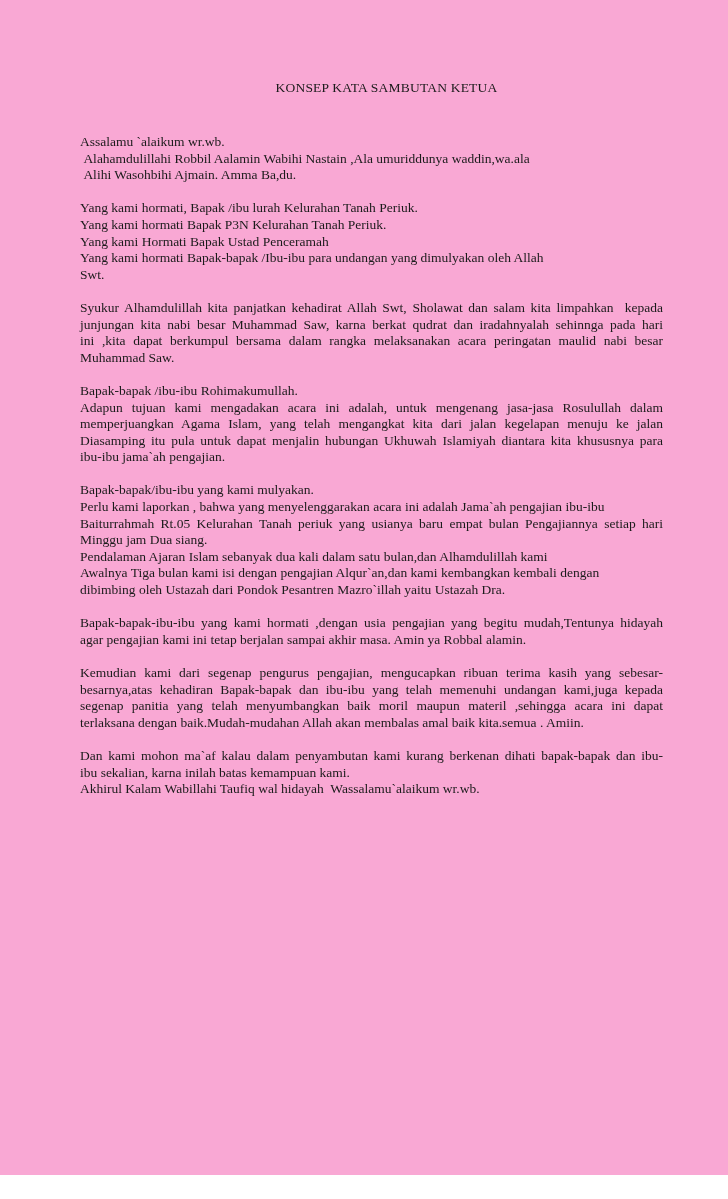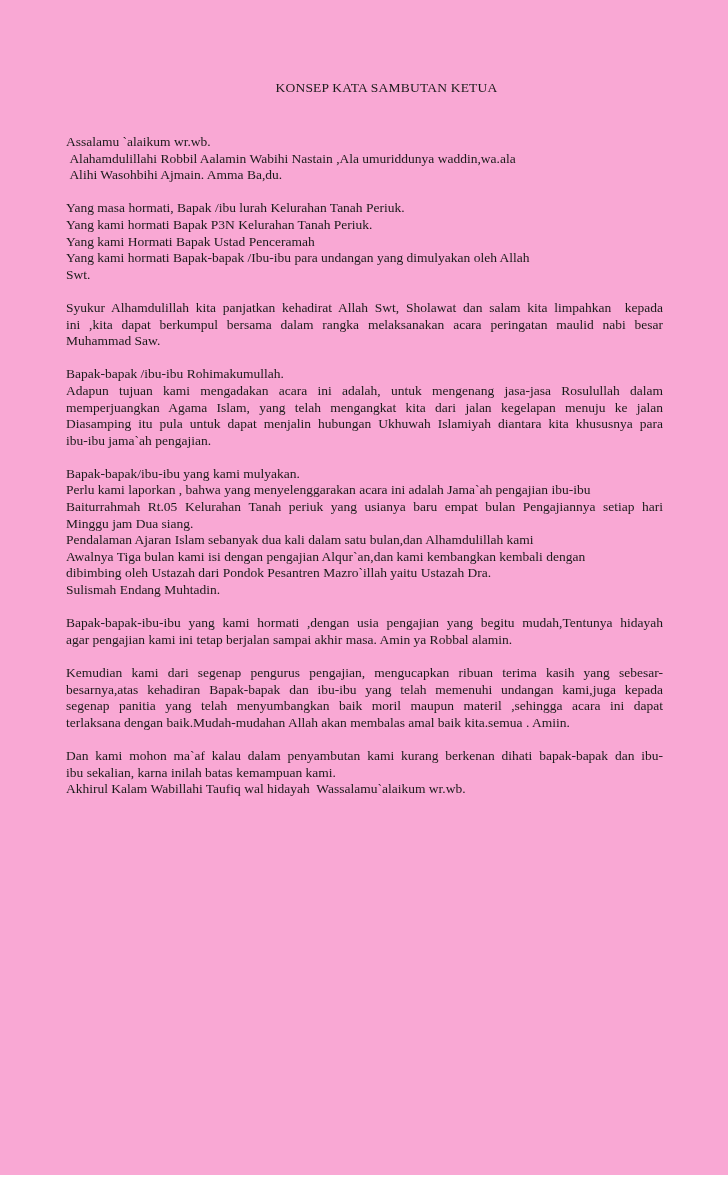--- a/index.html
+++ b/index.html
@@ -35,65 +35,66 @@
     width: 597px;
     font-size: 13.5px;
     line-height: 16.6px;
   }
   .para {
     margin: 0 0 16.6px 0;
   }
   .line {
     white-space: pre-wrap;
     min-height: 16.6px;
+    margin-left: 14px;
   }
   .line.just {
     text-align: justify;
     text-align-last: justify;
   }
 </style>
 </head>
 <body>
 
 <div class="page">
   <div class="doc-title">KONSEP KATA SAMBUTAN KETUA</div>
   <div class="doc-body">
       <div class="para">
         <div class="line">Assalamu `alaikum wr.wb.</div>
         <div class="line"> Alahamdulillahi Robbil Aalamin Wabihi Nastain ,Ala umuriddunya waddin,wa.ala</div>
         <div class="line"> Alihi Wasohbihi Ajmain. Amma Ba,du.</div>
       </div>
       <div class="para">
-        <div class="line">Yang masa hormati, Bapak /ibu lurah Kelurahan Tanah Periuk.</div>
+        <div class="line">Yang kami hormati, Bapak /ibu lurah Kelurahan Tanah Periuk.</div>
         <div class="line">Yang kami hormati Bapak P3N Kelurahan Tanah Periuk.</div>
         <div class="line">Yang kami Hormati Bapak Ustad Penceramah</div>
         <div class="line">Yang kami hormati Bapak-bapak /Ibu-ibu para undangan yang dimulyakan oleh Allah</div>
         <div class="line">Swt.</div>
       </div>
       <div class="para">
         <div class="line just">Syukur Alhamdulillah kita panjatkan kehadirat Allah Swt, Sholawat dan salam kita limpahkan  kepada</div>
+        <div class="line just">junjungan kita nabi besar Muhammad Saw, karna berkat qudrat dan iradahnyalah sehinnga pada hari</div>
         <div class="line just">ini ,kita dapat berkumpul bersama dalam rangka melaksanakan acara peringatan maulid nabi besar</div>
         <div class="line">Muhammad Saw.</div>
       </div>
       <div class="para">
         <div class="line">Bapak-bapak /ibu-ibu Rohimakumullah.</div>
         <div class="line just">Adapun tujuan kami mengadakan acara ini adalah, untuk mengenang jasa-jasa Rosulullah dalam</div>
         <div class="line just">memperjuangkan Agama Islam, yang telah mengangkat kita dari jalan kegelapan menuju ke jalan</div>
         <div class="line just">Diasamping itu pula untuk dapat menjalin hubungan Ukhuwah Islamiyah diantara kita khususnya para</div>
         <div class="line">ibu-ibu jama`ah pengajian.</div>
       </div>
       <div class="para">
         <div class="line">Bapak-bapak/ibu-ibu yang kami mulyakan.</div>
         <div class="line">Perlu kami laporkan , bahwa yang menyelenggarakan acara ini adalah Jama`ah pengajian ibu-ibu</div>
         <div class="line just">Baiturrahmah Rt.05 Kelurahan Tanah periuk yang usianya baru empat bulan Pengajiannya setiap hari</div>
         <div class="line">Minggu jam Dua siang.</div>
         <div class="line">Pendalaman Ajaran Islam sebanyak dua kali dalam satu bulan,dan Alhamdulillah kami</div>
         <div class="line">Awalnya Tiga bulan kami isi dengan pengajian Alqur`an,dan kami kembangkan kembali dengan</div>
         <div class="line">dibimbing oleh Ustazah dari Pondok Pesantren Mazro`illah yaitu Ustazah Dra.</div>
-        <div class="line">Sulismah Endang Muhtadin.</div>
       </div>
       <div class="para">
         <div class="line just">Bapak-bapak-ibu-ibu yang kami hormati ,dengan usia pengajian yang begitu mudah,Tentunya hidayah</div>
         <div class="line">agar pengajian kami ini tetap berjalan sampai akhir masa. Amin ya Robbal alamin.</div>
       </div>
       <div class="para">
         <div class="line just">Kemudian kami dari segenap pengurus pengajian, mengucapkan ribuan terima kasih yang sebesar-</div>
         <div class="line just">besarnya,atas kehadiran Bapak-bapak dan ibu-ibu yang telah memenuhi undangan kami,juga kepada</div>
         <div class="line just">segenap panitia yang telah menyumbangkan baik moril maupun materil ,sehingga acara ini dapat</div>
         <div class="line">terlaksana dengan baik.Mudah-mudahan Allah akan membalas amal baik kita.semua . Amiin.</div>

